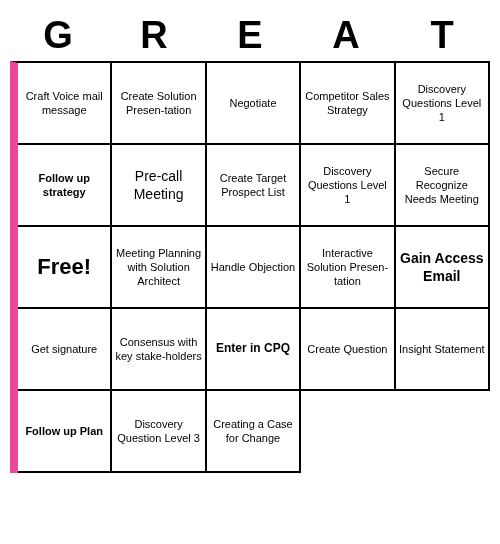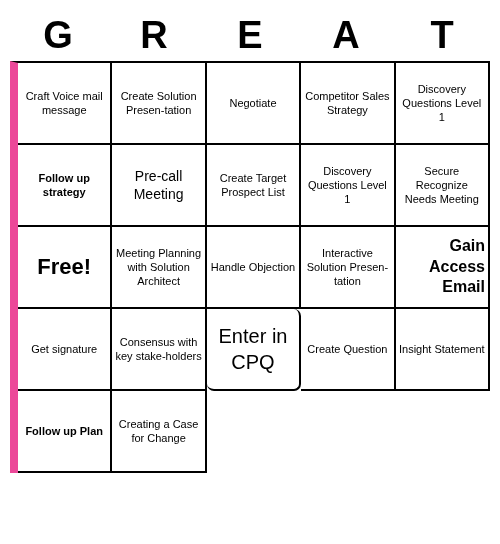--- a/index.html
+++ b/index.html
@@ -51,28 +51,26 @@
     }
     .bingo-cell.bold-large {
       font-size: 11px;
       font-weight: bold;
     }
     .bingo-cell.free {
       font-size: 22px;
       font-weight: bold;
     }
     .bingo-cell.enter-cpq {
-      font-size: 20px;
-      font-weight: normal;
-      border-radius: 7px;
+      font-size: 12px;
+      font-weight: bold;
     }
     .bingo-cell.gain-access {
-      font-size: 16px;
+      font-size: 14px;
       font-weight: bold;
-      text-align: right;
     }
     .bingo-cell.pre-call {
       font-size: 14px;
       font-weight: normal;
     }
   </style>
 </head>
 <body>
 
 <div class="bingo-card">
@@ -98,15 +96,16 @@
       <div class="bingo-cell normal">Meeting Planning with Solution Architect</div>
       <div class="bingo-cell normal">Handle Objection</div>
       <div class="bingo-cell normal">Interactive Solution Presen-tation</div>
       <div class="bingo-cell gain-access">Gain Access Email</div>
       <div class="bingo-cell normal">Get signature</div>
       <div class="bingo-cell normal">Consensus with key stake-holders</div>
       <div class="bingo-cell enter-cpq">Enter in CPQ</div>
       <div class="bingo-cell normal">Create Question</div>
       <div class="bingo-cell normal">Insight Statement</div>
       <div class="bingo-cell bold-large">Follow up Plan</div>
+      <div class="bingo-cell normal">Discovery Question Level 3</div>
       <div class="bingo-cell normal">Creating a Case for Change</div>
     </div>
 </div>
 
 </body></html>

